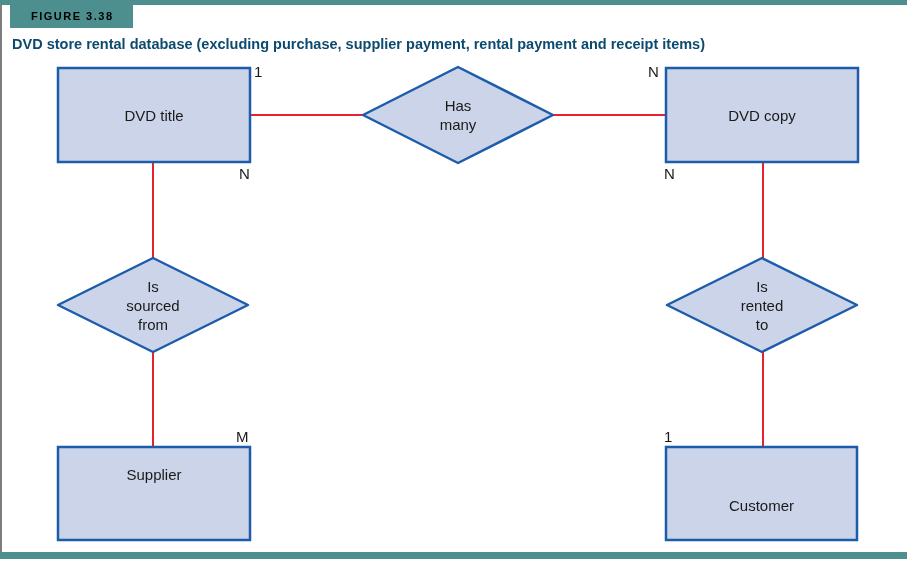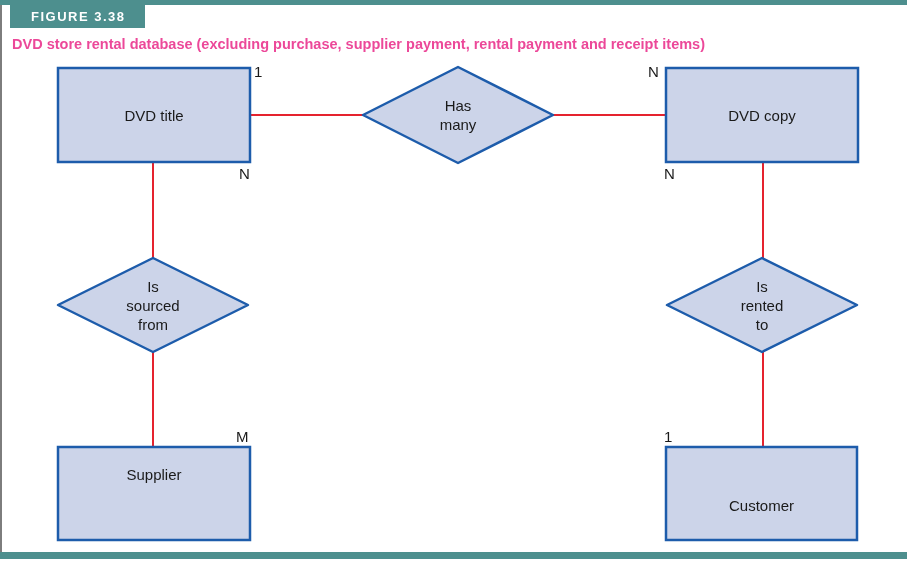--- a/index.html
+++ b/index.html
@@ -40,35 +40,35 @@
     width: 907px;
     height: 7px;
     background: #4d8f8e;
   }
   .figure-label {
     position: absolute;
     left: 10px;
     top: 5px;
     height: 23px;
     background: #4d8f8e;
-    color: #ffffff;
-    font-size: 13px;
+    color: #000000;
+    font-size: 11px;
     font-weight: bold;
     letter-spacing: 1.5px;
     line-height: 23px;
     padding: 0 19px 0 21px;
   }
   .figure-caption {
     position: absolute;
     left: 12px;
     top: 36px;
     width: 880px;
     font-size: 14.5px;
     font-weight: bold;
-    color: #ec4899;
+    color: #0c4a6e;
   }
   svg.diagram {
     position: absolute;
     left: 0;
     top: 0;
     width: 907px;
     height: 565px;
   }
   .node-label {
     position: absolute;

